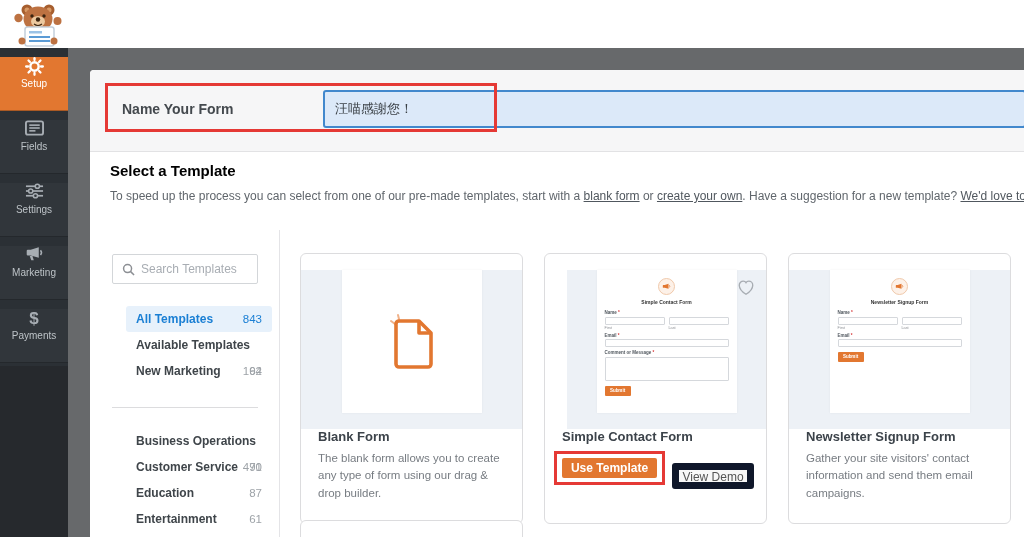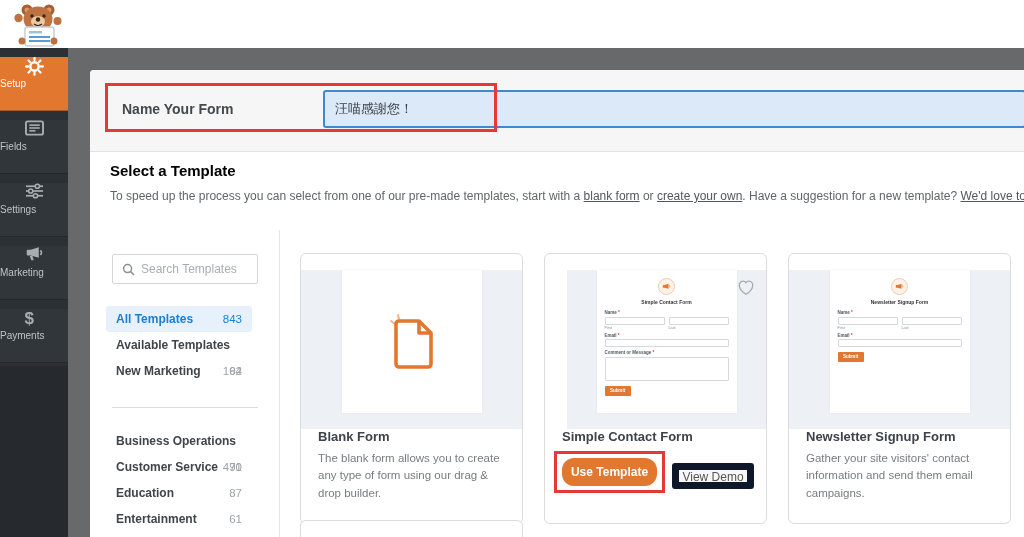--- a/index.html
+++ b/index.html
@@ -6,21 +6,21 @@
   * { margin:0; padding:0; box-sizing:border-box; }
   html,body { width:1024px; height:537px; overflow:hidden; }
   body { font-family:"Liberation Sans","DejaVu Sans",sans-serif; background:#fff; position:relative; }
 
   
   .topbar { position:absolute; left:0; top:0; width:1024px; height:48px; background:#fff; z-index:5; }
   .logo { position:absolute; left:12px; top:1px; }
 
   
   .sidebar { position:absolute; left:0; top:48px; width:68px; height:489px; background:#2b3035; z-index:6; }
-  .side-item { width:68px; height:54px; color:#bdc3c7; cursor:pointer; border-bottom:1px solid rgba(0,0,0,.25); background:#31363b; }
+  .side-item { width:68px; height:54px; text-align:center; color:#bdc3c7; cursor:pointer; border-bottom:1px solid rgba(0,0,0,.25); background:#31363b; }
   .side-item .ic { display:block; margin:9px auto 2px; width:19px; height:19px; color:#a7adb3; }
   .side-item .lb { font-size:10px; display:block; }
   .side-item.active { background:#e27730; color:#fff; }
   .side-item.active .ic { color:#fff; }
   .side-rest { position:absolute; left:0; top:318px; width:68px; bottom:0; background:#26292d; }
   .dollar { font-size:17px; font-weight:bold; line-height:19px; }
 
   
   .backdrop { position:absolute; left:68px; top:48px; right:0; bottom:0; background:#67696b; }
 
@@ -35,38 +35,38 @@
   .section-title { position:absolute; left:20px; top:92px; font-size:15px; font-weight:bold; color:#000000; }
   .intro { position:absolute; left:20px; top:119px; font-size:12px; color:#60666c; white-space:nowrap; }
   .intro a { color:#50575e; text-decoration:underline; cursor:pointer; }
 
   
   .search-box { position:absolute; left:22px; top:184px; width:146px; height:30px; border:1px solid #d3d6d9; border-radius:2px; background:#fff; }
   .search-box svg { position:absolute; left:9px; top:8px; }
   .search-box input { position:absolute; left:28px; top:1px; width:112px; height:26px; border:none; outline:none; font-size:12px; color:#3c434a; background:transparent; font-family:"Liberation Sans","DejaVu Sans",sans-serif; }
   .search-box input::placeholder { color:#a8adb3; }
 
-  .cat { position:absolute; left:16px; width:146px; height:26px; line-height:26px; cursor:pointer; font-size:12px; font-weight:bold; color:#3f454a; padding:0 10px; border-radius:3px; }
+  .cat { position:absolute; left:36px; width:146px; height:26px; line-height:26px; cursor:pointer; font-size:12px; font-weight:bold; color:#3f454a; padding:0 10px; border-radius:3px; }
   .cat .cnt { float:right; font-weight:normal; color:#9ea3a8; font-size:11.5px; }
   .cat.active { background:#e7f1fb; color:#1a7fd4; }
   .cat.active .cnt { color:#1a7fd4;text-align:right; }
   .cat-divider { position:absolute; left:22px; top:337px; width:146px; height:1px; background:#dcdcde; }
   .v-divider { position:absolute; left:189px; top:160px; bottom:0; width:1px; background:#e4e4e7; }
 
   
   .card { position:absolute; top:183px; width:223px; height:271px; border:1px solid #dcdcde; border-radius:6px; background:#fff; overflow:hidden; cursor:pointer; }
   .card.c1 { left:210px; } .card.c2 { left:454px;padding-left:22px; } .card.c3 { left:698px; }
   .preview { position:relative; width:100%; height:159px; background:#edf1f6; }
   .minicard { position:relative; width:140px; height:143px; margin:16px auto 0; background:#fff; padding:7px 8px; box-shadow:0 0 2px rgba(0,0,0,.06); }
   .minicard.blank { display:flex; align-items:center; justify-content:center; }
   .heart { position:absolute; top:9px; right:11px; width:18px; height:18px; cursor:pointer; }
   .card-title { position:absolute; left:17px; top:175px; font-size:13px; font-weight:bold; color:#3c434a; }
   .card-desc { position:absolute; left:17px; top:196px; width:192px; font-size:11.5px; line-height:1.5; color:#777c82; }
   .redbox2 { position:absolute; left:9px; top:197px; border:3px solid #e53935; padding:4px 5px; z-index:2; }
-  .use-btn { display:block; width:95px; height:28px; background:#e27730; border:none; border-radius:12px; color:#fff; font-size:12px; font-weight:bold; cursor:pointer; font-family:"Liberation Sans","DejaVu Sans",sans-serif; }
+  .use-btn { display:block; width:95px; height:20px; background:#e27730; border:none; border-radius:2px; color:#fff; font-size:12px; font-weight:bold; cursor:pointer; font-family:"Liberation Sans","DejaVu Sans",sans-serif; }
   .demo-btn { position:absolute; left:127px; top:209px; width:82px; height:26px; background:#f8f8f8; border:7px solid #0f172a; border-radius:3px; color:#555; font-size:12px; cursor:pointer; font-family:"Liberation Sans","DejaVu Sans",sans-serif; }
   .card.partial { top:450px; height:100px; }
 
   
   .mf-icon { width:17px; height:17px; margin:1px auto 4px; border-radius:50%; background:#fdf1e8; border:1px solid #f0c9ab; display:flex; align-items:center; justify-content:center; }
   .mf-title { font-size:5px; font-weight:bold; color:#333; text-align:center; margin-bottom:5px; }
   .mf-label { font-size:4.5px; font-weight:bold; color:#50575e; margin:3px 0 1.5px; }
   .req { color:#d63638; }
   .mf-row { display:flex; gap:4px; }
   .mf-input { height:8px; background:#fff; border:1px solid #d5d8dc; border-radius:1px; }

